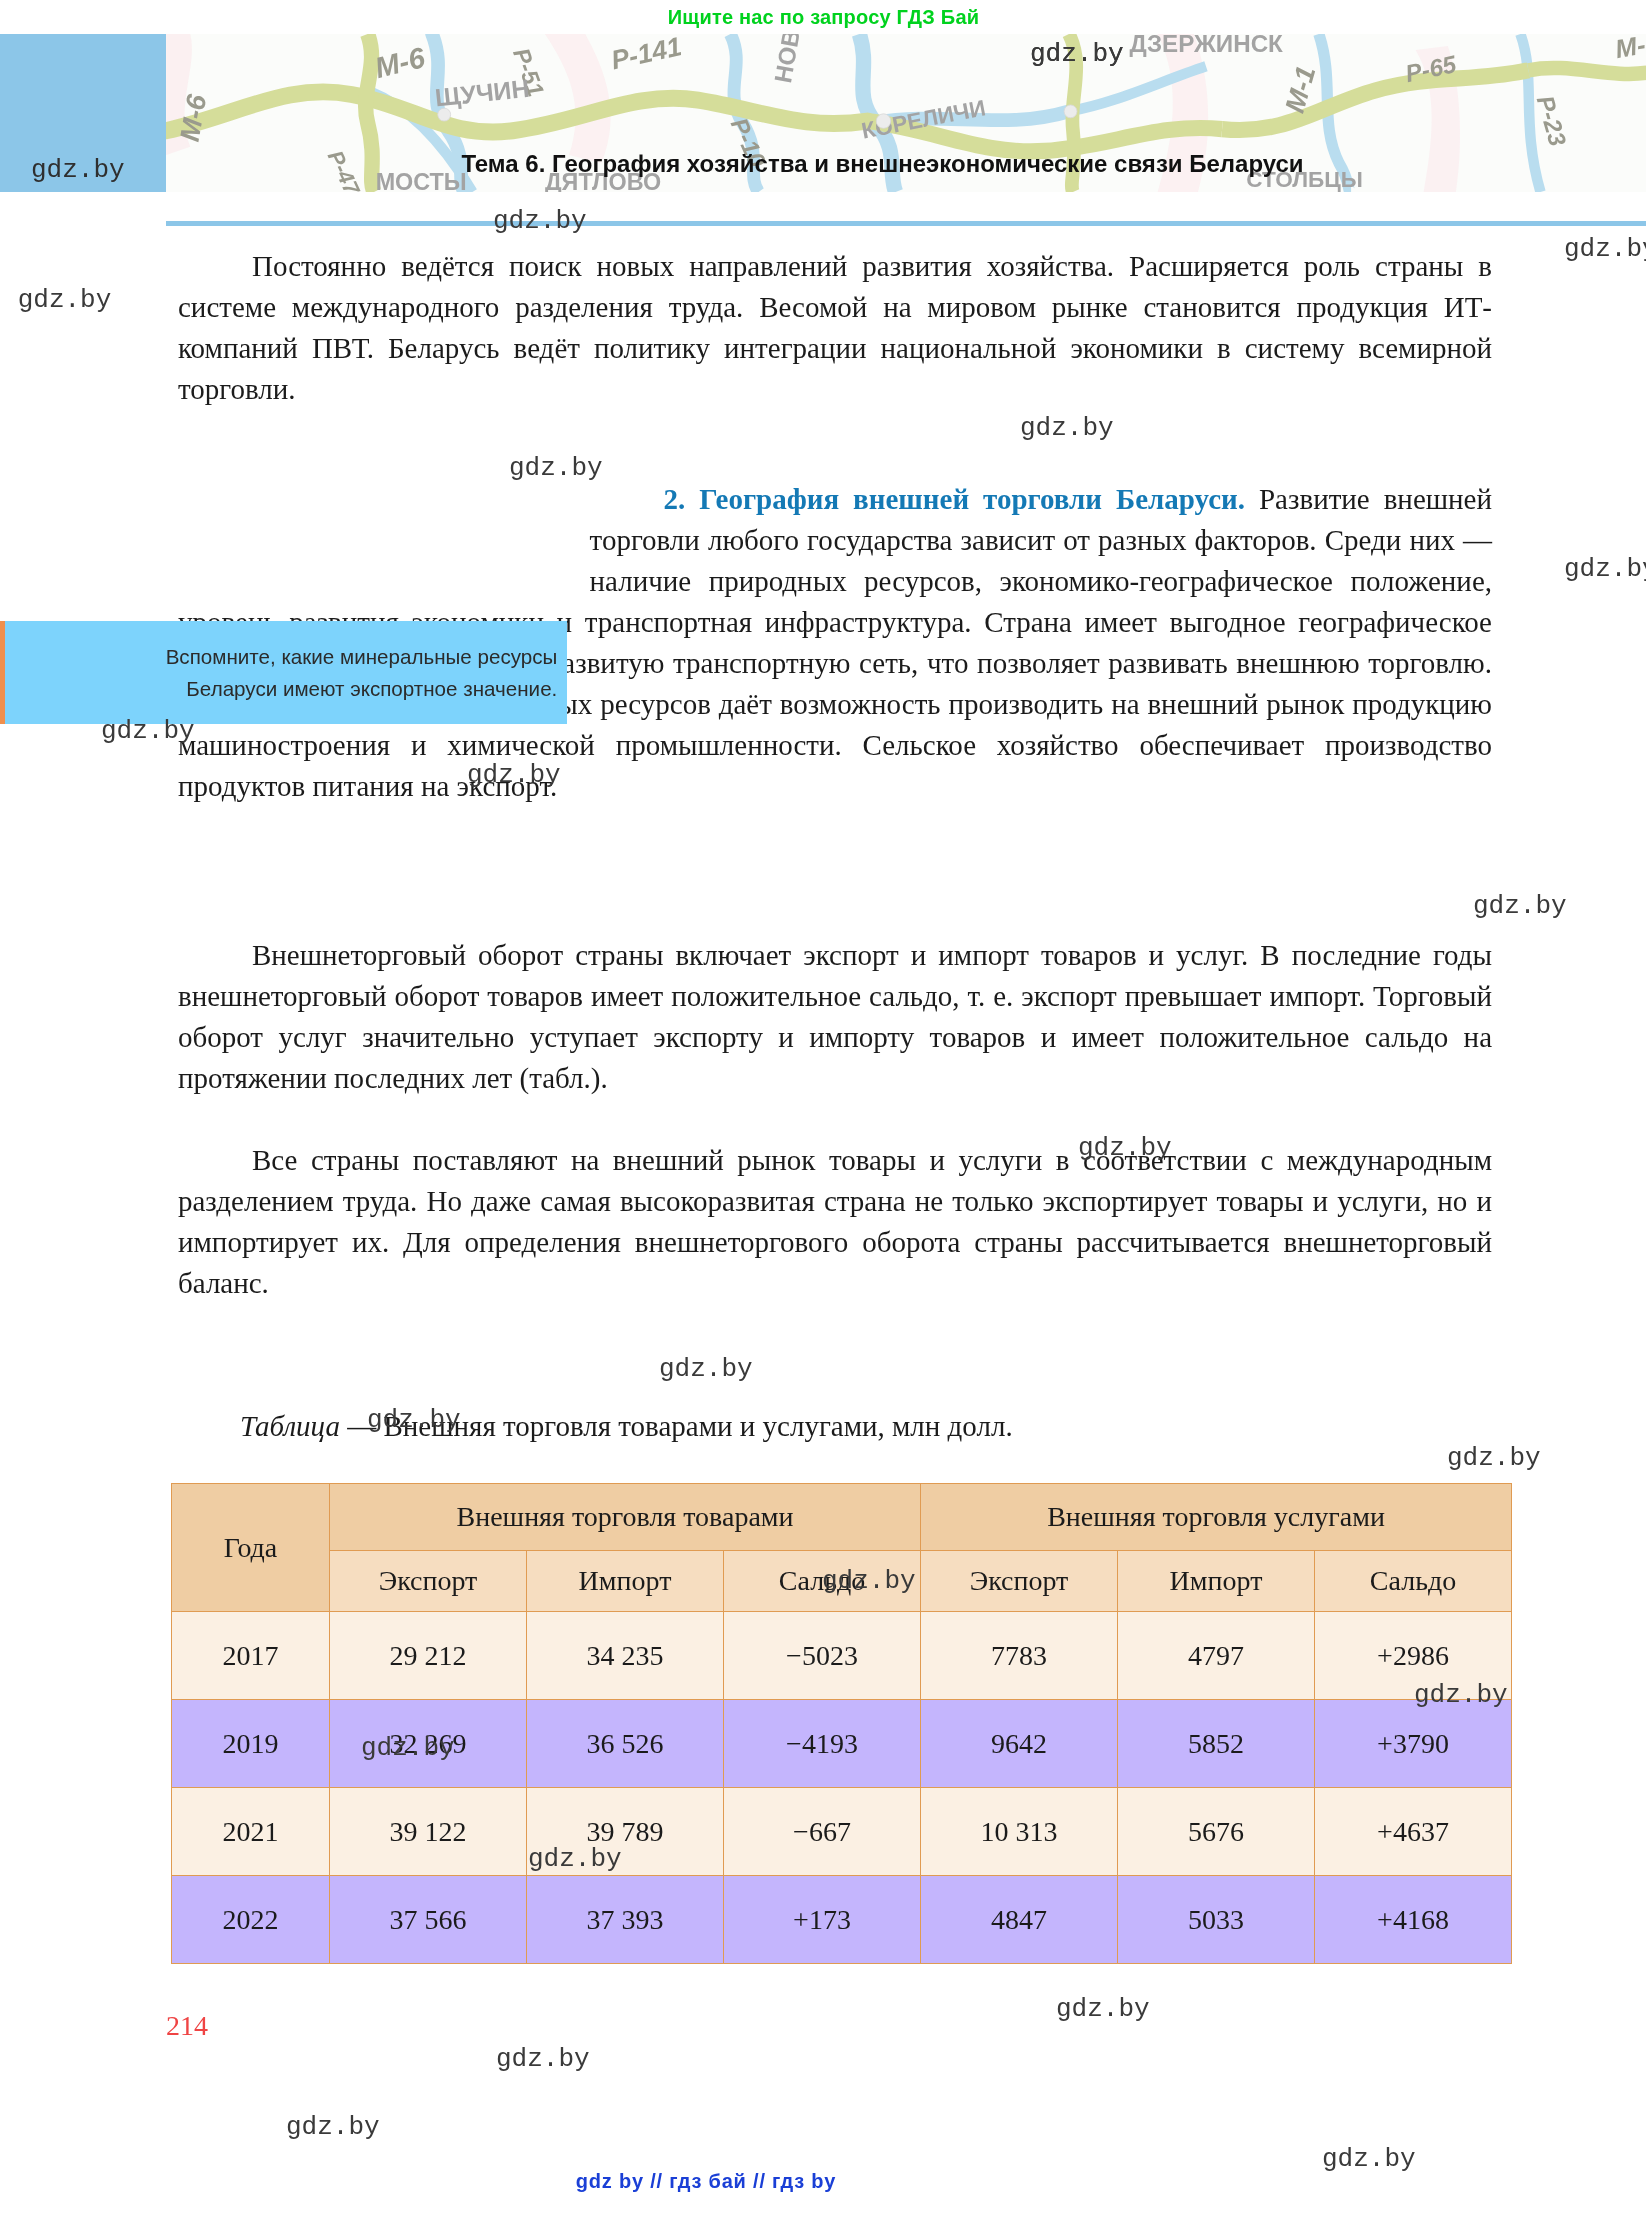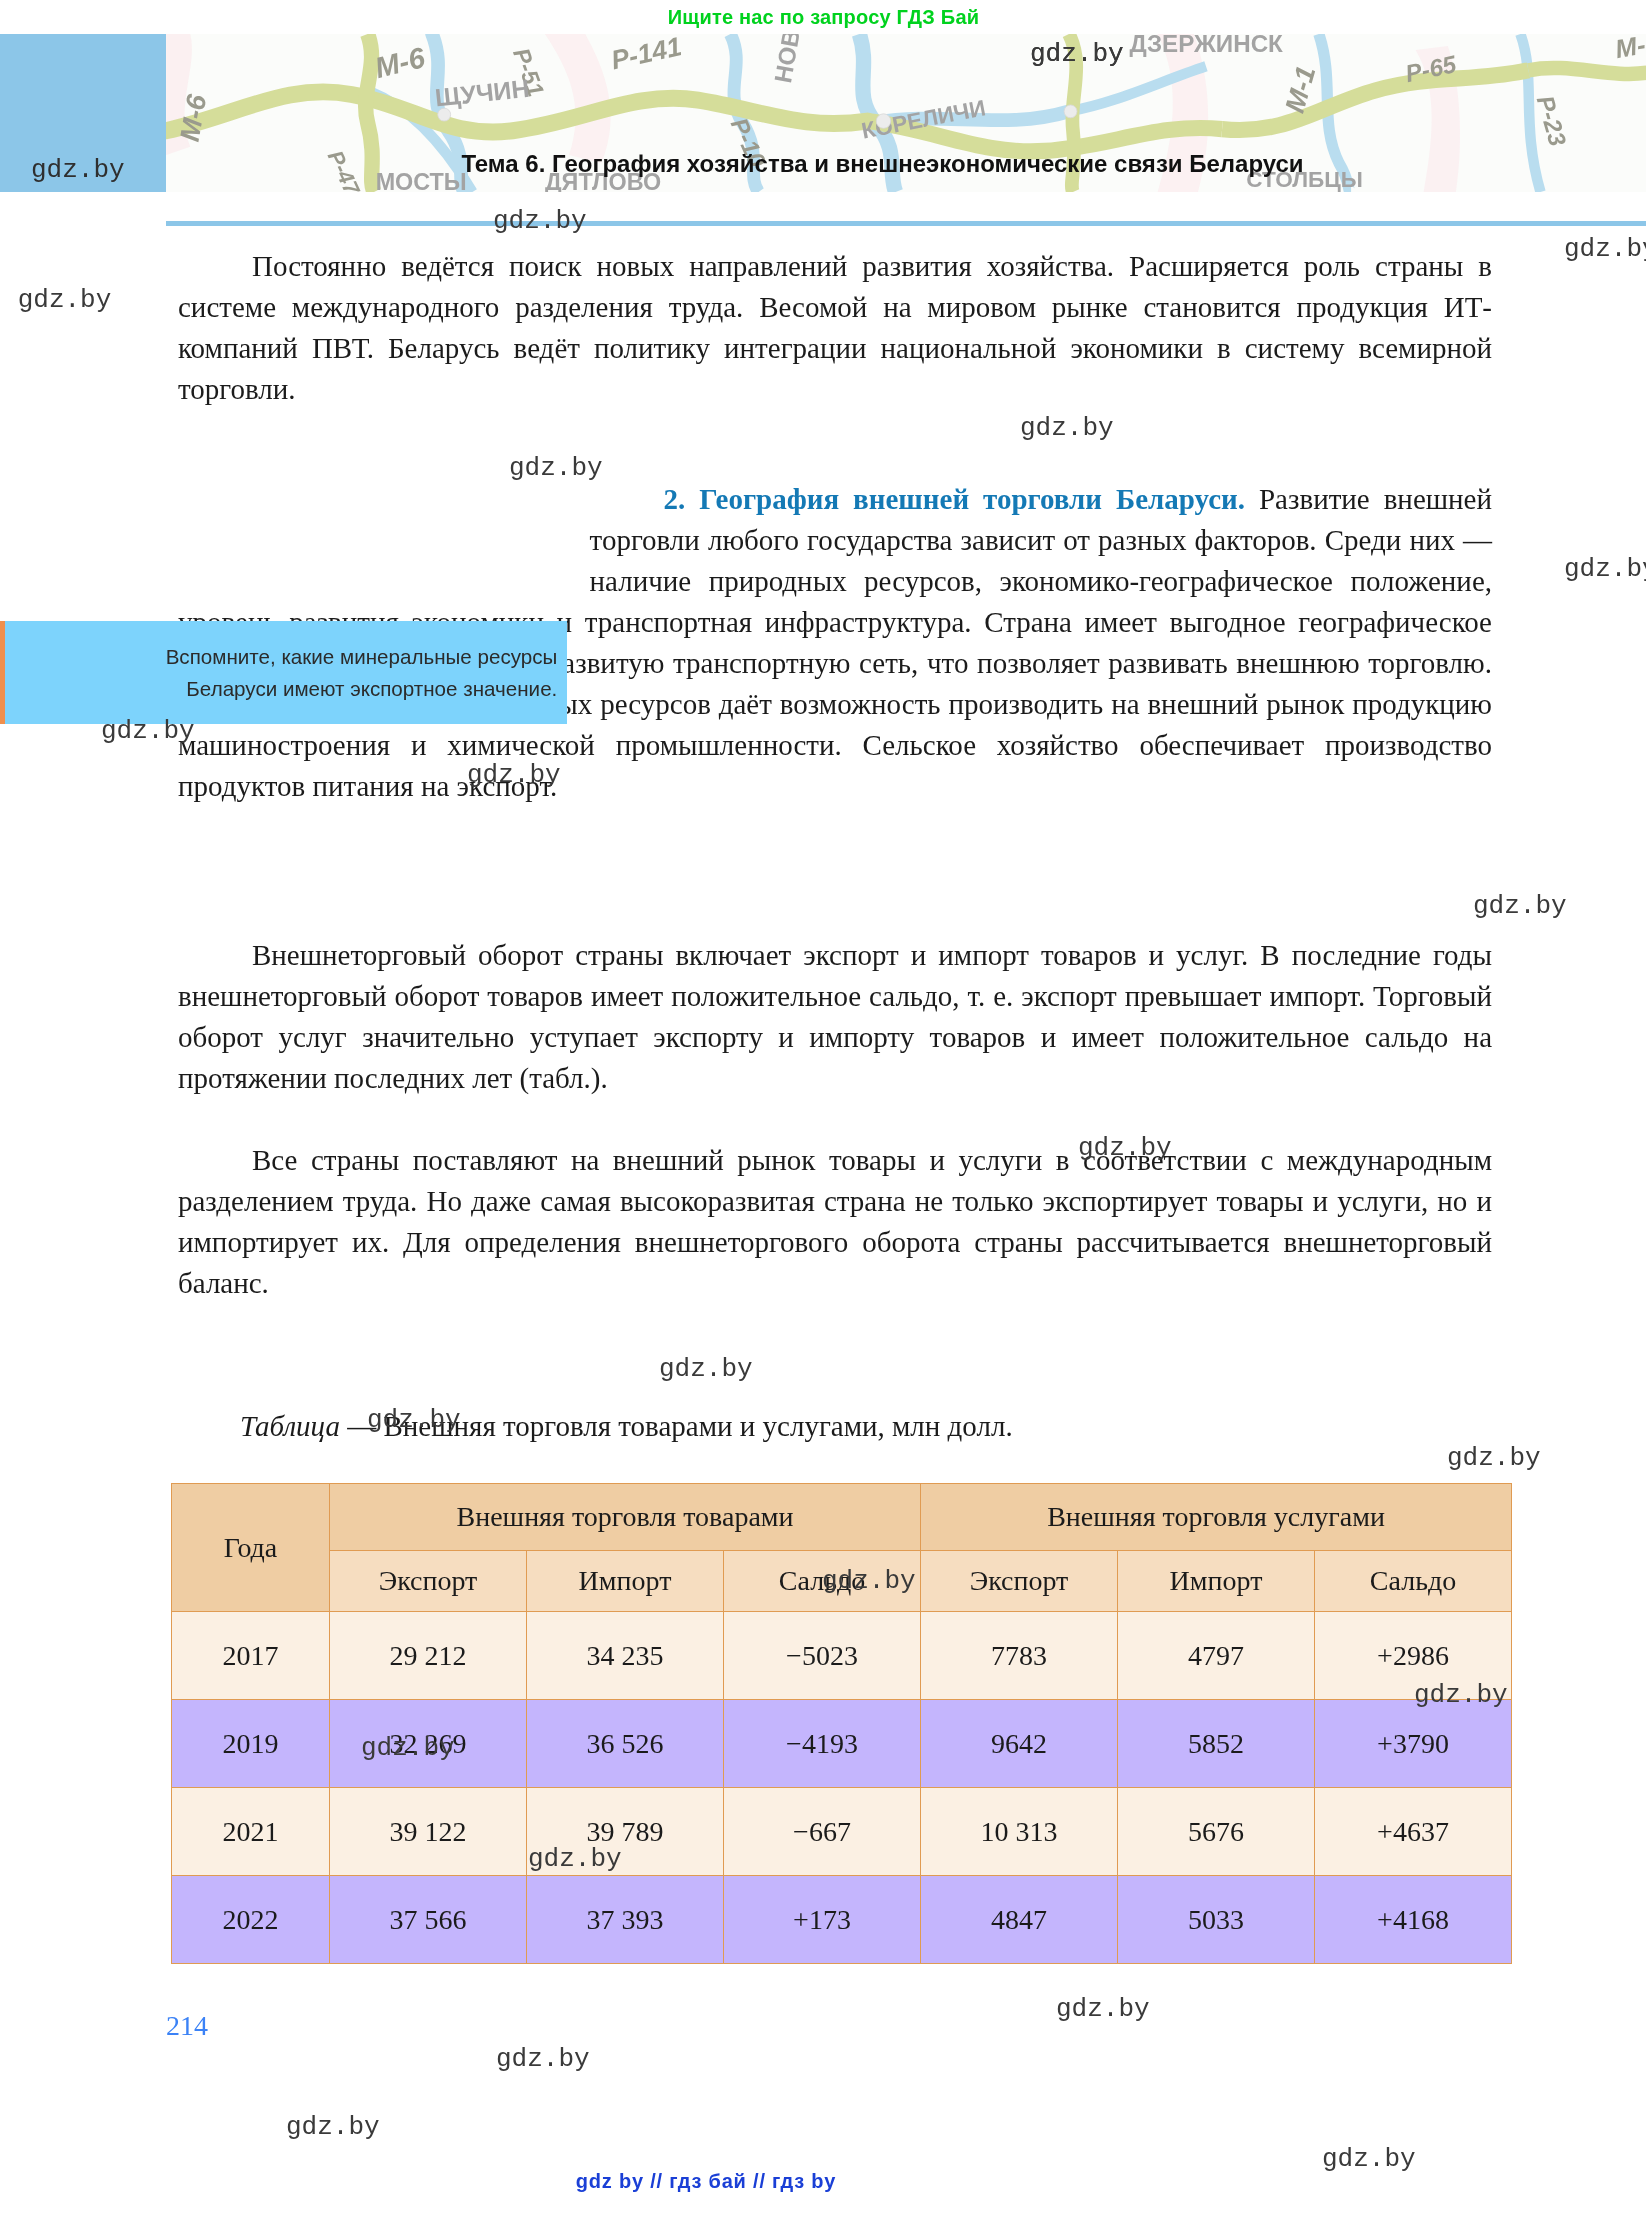--- a/index.html
+++ b/index.html
@@ -116,21 +116,21 @@
   table.trade th{background:#efcda3;}
   table.trade th.sub{background:#f6ddc0;}
   table.trade td{background:#fbf0e3;height:85px;}
   table.trade tr.alt td{background:#c4b5fd;}
   .c-years{width:158px;}
   .c-num{width:197px;}
 
   
   .page-number{
     position:absolute;left:166px;top:2010px;
-    font-size:28px;color:#3b82f6;
+    font-size:28px;color:#ef4444;
   }
 
   
   .footer-links{
     position:absolute;left:0;top:2170px;width:1412px;
     text-align:center;
     color:#1a3fd6;
     font-family:"Liberation Sans", sans-serif;
     font-size:20px;font-weight:600;letter-spacing:0.8px;
   }

